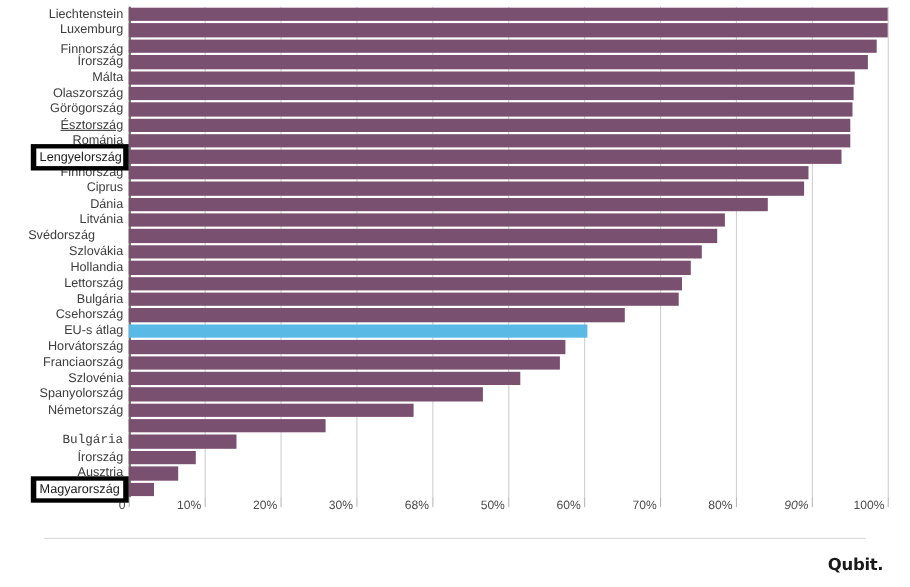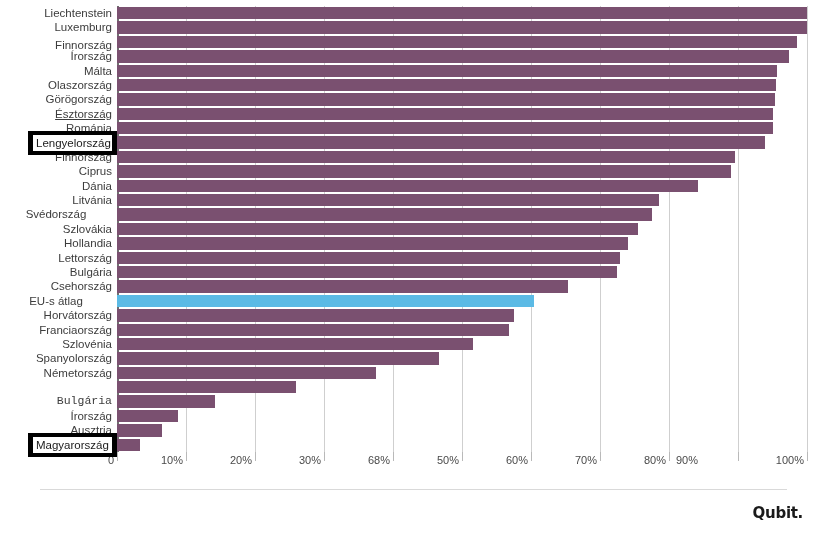--- a/index.html
+++ b/index.html
@@ -172,21 +172,21 @@
         <div class="cat-label" style="top: 143.871px;">Finnország</div>
         <div class="cat-label" style="top: 158.258px;">Ciprus</div>
         <div class="cat-label" style="top: 172.645px;">Dánia</div>
         <div class="cat-label" style="top: 187.032px;">Litvánia</div>
         <div class="cat-label" style="top: 201.419px; text-align: center;">Svédország</div>
         <div class="cat-label" style="top: 215.806px; margin-left: 22px;">Szlovákia</div>
         <div class="cat-label" style="top: 230.194px;">Hollandia</div>
         <div class="cat-label" style="top: 244.581px;">Lettország</div>
         <div class="cat-label" style="top: 258.968px;">Bulgária</div>
         <div class="cat-label" style="top: 273.355px;">Csehország</div>
-        <div class="cat-label" style="top: 287.742px; text-align: center;">EU-s átlag</div>
+        <div class="cat-label" style="top: 287.742px;">EU-s átlag</div>
         <div class="cat-label" style="top: 302.129px;">Horvátország</div>
         <div class="cat-label" style="top: 316.516px;">Franciaország</div>
         <div class="cat-label" style="top: 330.903px;">Szlovénia</div>
         <div class="cat-label" style="top: 345.29px;">Spanyolország</div>
         <div class="cat-label" style="top: 359.677px;">Németország</div>
         <div class="cat-label" style="top: 392px; margin-top: 44px;">Belgium</div>
         <div class="cat-label" style="top: 388.452px; font-family: Liberation Mono, monospace;">Bulgária</div>
         <div class="cat-label" style="top: 402.839px;">Írország</div>
         <div class="cat-label" style="top: 417.226px;">Ausztria</div>
         <div class="cat-label" style="top: 431.613px;">Magyarország</div>
@@ -316,21 +316,21 @@
         <div class="tick-label" style="left: 393px;">68%</div>
         <div class="tick-mark" style="left: 462px;"></div>
         <div class="tick-label" style="left: 462px;">50%</div>
         <div class="tick-mark" style="left: 531px;"></div>
         <div class="tick-label" style="left: 531px;">60%</div>
         <div class="tick-mark" style="left: 600px;"></div>
         <div class="tick-label" style="left: 600px;">70%</div>
         <div class="tick-mark" style="left: 669px;"></div>
         <div class="tick-label" style="left: 669px;">80%</div>
         <div class="tick-mark" style="left: 738px;"></div>
-        <div class="tick-label" style="left: 701px;">90%</div>
+        <div class="tick-label" style="left: 738px; font-style: italic;">90%</div>
         <div class="tick-mark" style="left: 807px;"></div>
         <div class="tick-label" style="left: 807px;">100%</div>
       </div>
 
   </div>
 
   <div id="footer-rule"></div>
   <div id="brand">Qubit.</div>
 
 <div class="callout" style="left: 28px; width: 89px; top: 130.984px;">

